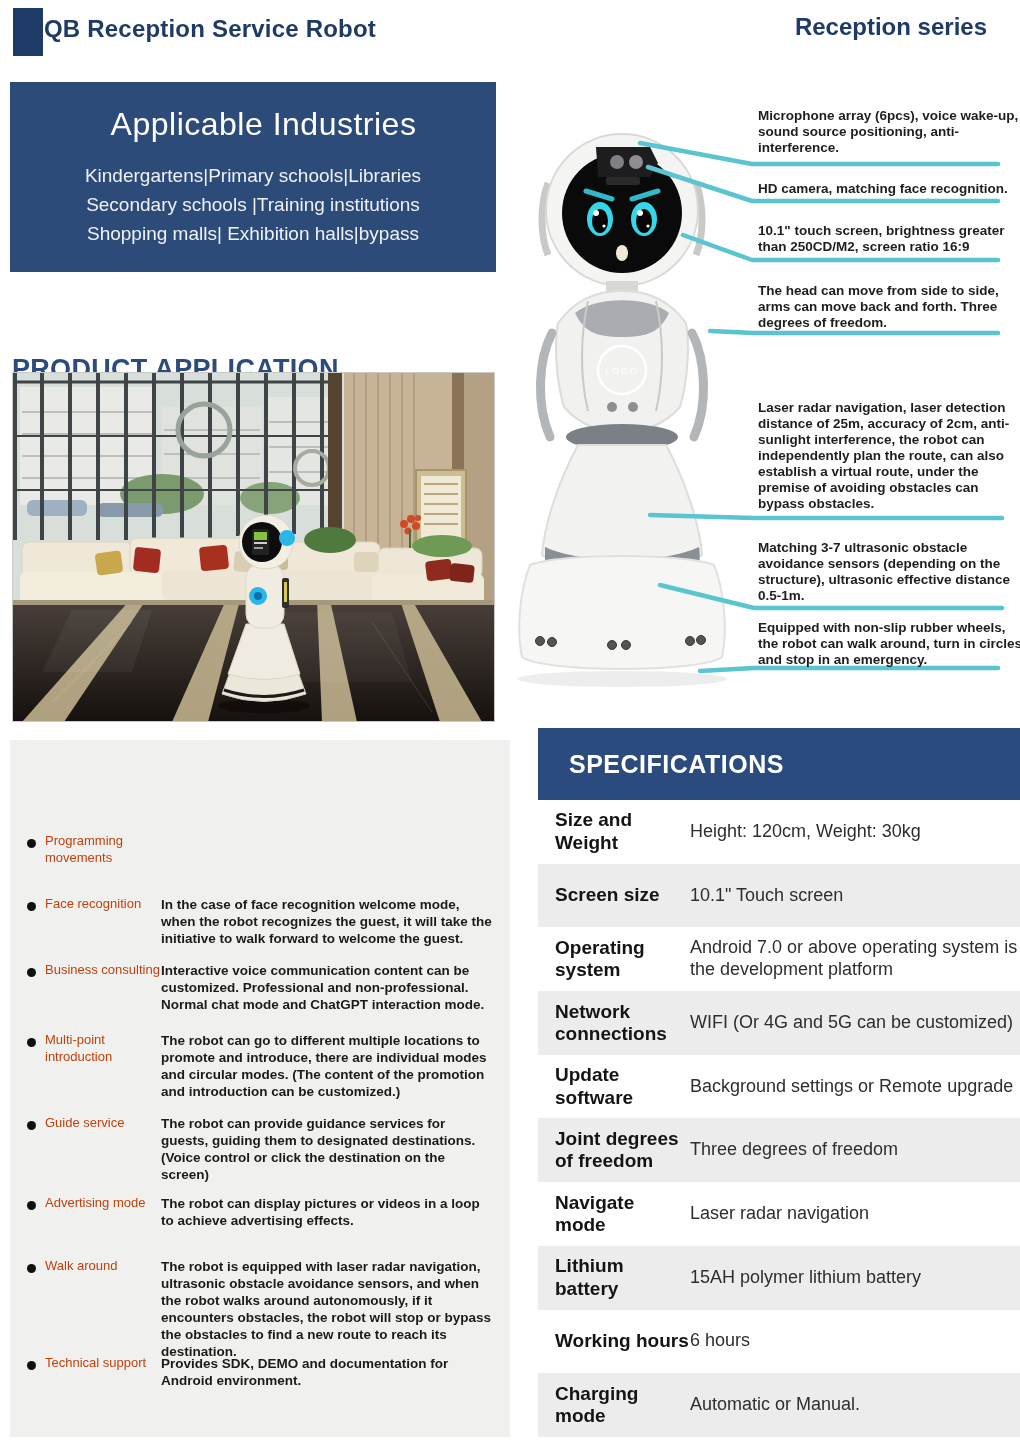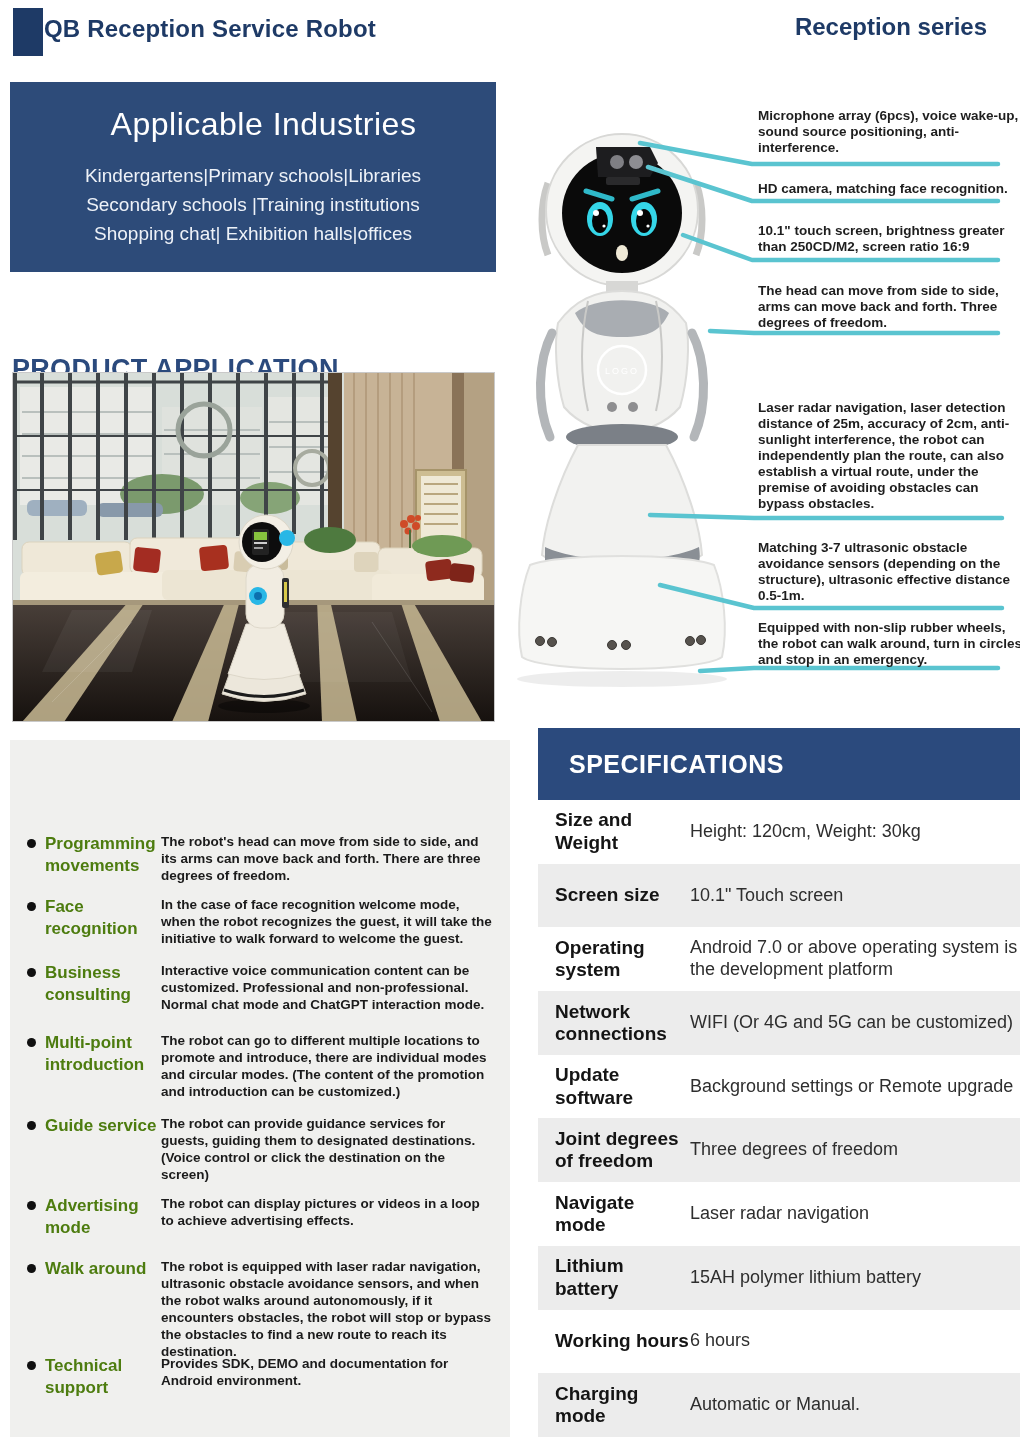--- a/index.html
+++ b/index.html
@@ -22,21 +22,21 @@
   .h-app{left:12px;top:318px;margin-top:36px;}
 
   
   .callout{left:758px;width:266px;font-size:13.5px;font-weight:600;line-height:16px;color:#1e1e1e;}
 
   
   .features-panel{left:10px;top:740px;width:500px;height:697px;background:#f0f0ee;}
   .feat{position:absolute;left:17px;width:466px;display:flex;}
   .feat .lab{width:136px;display:flex;gap:9px;box-sizing:border-box;}
   .feat .dot{width:9px;height:9px;border-radius:50%;background:#101010;margin-top:6px;flex:none;}
-  .feat .lab span{color:#4d7c0f;font-weight:bold;font-size:17px;line-height:1.3;}
+  .feat .lab span{color:#c2410c;font-weight:normal;font-size:13px;line-height:1.3;}
   .feat .desc{width:337px;font-size:13.5px;font-weight:600;line-height:1.26;color:#1b1b1b;}
 
   
   .spec-header{left:538px;top:728px;width:482px;height:72px;background:#2b4a7d;color:#fff;
                display:flex;align-items:center;padding-left:31px;box-sizing:border-box;
                font-size:25px;font-weight:bold;letter-spacing:.5px;}
   .specs{left:538px;top:800px;width:482px;}
   .srow{display:flex;align-items:center;height:63.7px;}
   .srow:nth-child(even){background:#ececec;}
   .srow .sl{width:152px;padding-left:17px;box-sizing:border-box;font-size:19px;font-weight:bold;
@@ -49,21 +49,21 @@
 <div class="page">
 
   <div class="abs accent-bar"></div>
   <div class="abs page-title">QB Reception Service Robot</div>
   <div class="abs series-title">Reception series</div>
 
   <div class="abs industries">
     <div class="ttl">Applicable Industries</div>
     <div class="line">Kindergartens|Primary schools|Libraries</div>
     <div class="line">Secondary schools |Training institutions</div>
-    <div class="line">Shopping chat| Exhibition halls|offices</div>
+    <div class="line">Shopping malls| Exhibition halls|bypass</div>
   </div>
 
   <div class="abs sec-heading h-app">PRODUCT APPLICATION</div>
 
   <svg class="abs" style="left:12px;top:372px;" width="483" height="350" viewBox="0 0 483 350">
     <rect width="483" height="350" fill="#d8ded9"></rect>
 
     <g>
       <rect x="8" y="15" width="135" height="118" fill="#e9eae6"></rect>
       <rect x="150" y="35" width="100" height="98" fill="#dfe2dd"></rect>
@@ -289,21 +289,20 @@
   <div class="abs callout" style="top:540px;">Matching 3-7 ultrasonic obstacle avoidance sensors (depending on the structure), ultrasonic effective distance 0.5-1m.</div>
   <div class="abs callout" style="top:620px;">Equipped with non-slip rubber wheels, the robot can walk around, turn in circles and stop in an emergency.</div>
 
   <div class="abs features-panel">
 
     <div class="feat" style="top:93px;">
       <div class="lab">
           <span class="dot"></span>
           <span>Programming movements</span>
         </div>
-      <div class="desc">The robot's head can move from side to side, and its arms can move back and forth. There are three degrees of freedom.</div>
     </div>
     <div class="feat" style="top:156px;">
       <div class="lab">
           <span class="dot"></span>
           <span>Face recognition</span>
         </div>
       <div class="desc">In the case of face recognition welcome mode, when the robot recognizes the guest, it will take the initiative to walk forward to welcome the guest.</div>
     </div>
     <div class="feat" style="top:222px;">
       <div class="lab">

